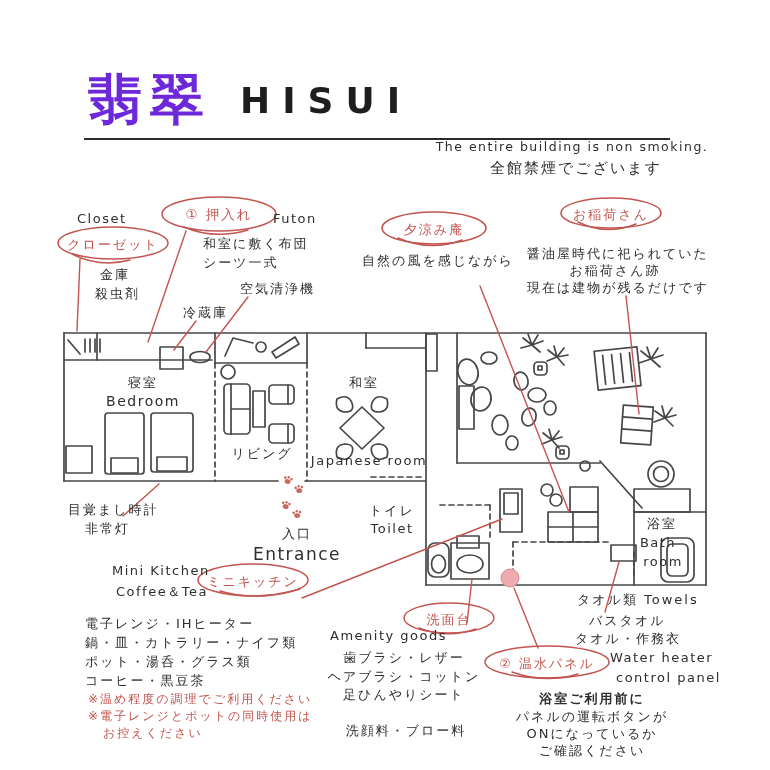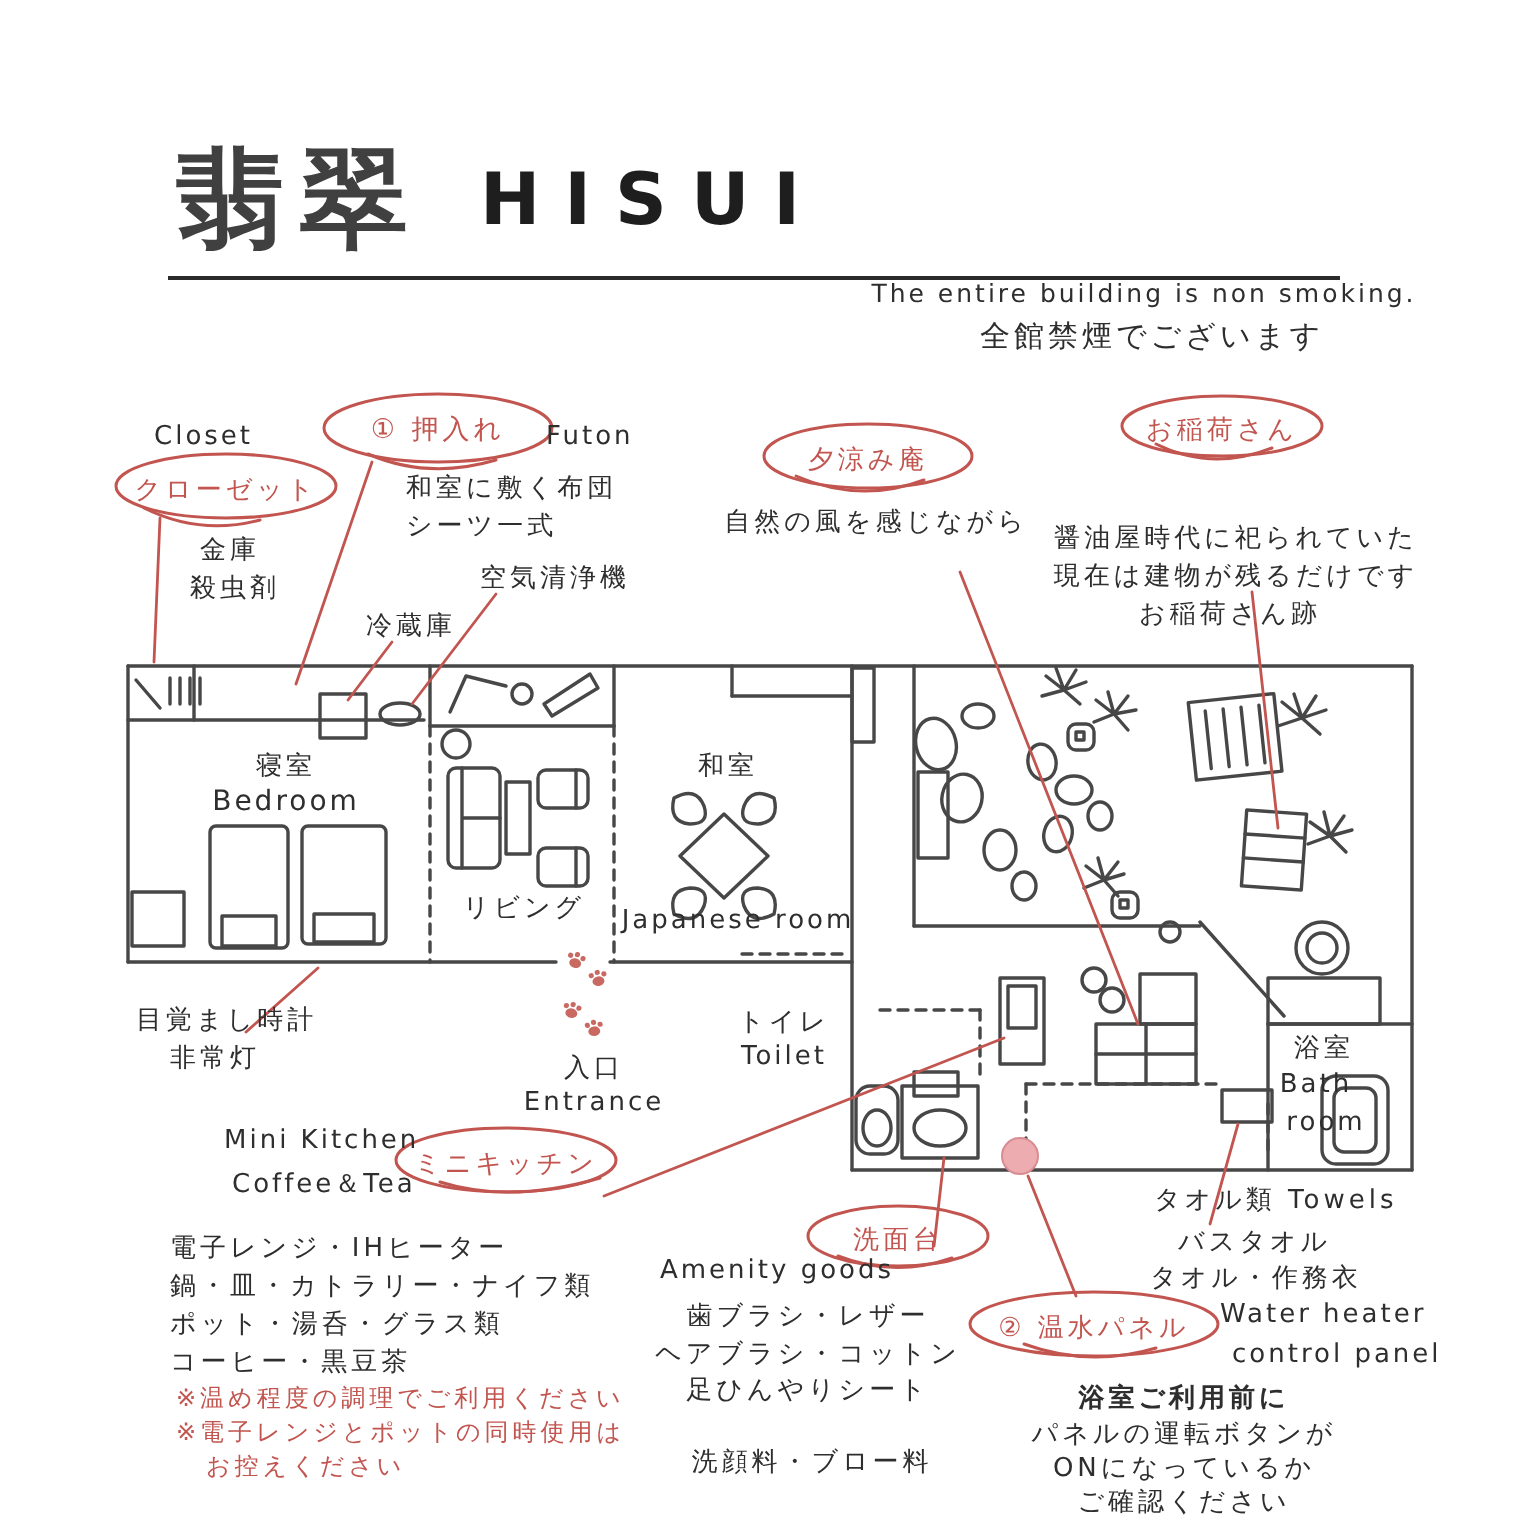--- a/index.html
+++ b/index.html
@@ -4,21 +4,21 @@
 <style>
   html,body{margin:0;padding:0;background:#fff;}
   .page{position:relative;width:770px;height:770px;background:#ffffff;overflow:hidden;
         font-family:"DejaVu Sans",sans-serif;color:#2e2e2e;}
   svg.plan{position:absolute;left:0;top:0;z-index:1;}
   .t{position:absolute;white-space:nowrap;z-index:2;font-size:13px;letter-spacing:1.5px;color:#2e2e2e;}
   .jp{letter-spacing:2px;}
   .ctr{transform:translateX(-50%);}
   .red{color:#c2554f;}
   .sm{font-size:12px;}
-  .title-kanji{font-size:54px;font-weight:bold;letter-spacing:8px;color:#404040;}
+  .title-kanji{font-size:54px;font-weight:bold;letter-spacing:8px;color:#6d28d9;}
   .title-romaji{font-size:36px;font-weight:bold;letter-spacing:12px;color:#1e1e1e;}
   .rule{position:absolute;background:#2b2b2b;z-index:2;}
 </style>
 </head>
 <body>
 
 <div class="page">
 
   <svg class="plan" width="770" height="770" viewBox="0 0 770 770">
     <g stroke="#474747" stroke-width="1.7" fill="none" stroke-linecap="round" stroke-linejoin="round">
@@ -223,31 +223,31 @@
   <div class="t jp" style="left:203px;top:235px;">和室に敷く布団</div>
   <div class="t jp" style="left:203px;top:254px;">シーツ一式</div>
 
   <div class="t jp" style="left:183px;top:304px;">冷蔵庫</div>
   <div class="t jp" style="left:240px;top:280px;">空気清浄機</div>
 
   <div class="t ctr red jp" style="left:434px;top:221px;">夕涼み庵</div>
   <div class="t ctr jp" style="left:438px;top:252px;">自然の風を感じながら</div>
 
   <div class="t ctr red jp" style="left:611px;top:206px;">お稲荷さん</div>
-  <div class="t ctr jp" style="left:618px;top:260px;">醤油屋時代に祀られていた</div>
-  <div class="t ctr jp" style="left:615px;top:262px;margin-top:36px;">お稲荷さん跡</div>
+  <div class="t ctr jp" style="left:618px;top:245px;">醤油屋時代に祀られていた</div>
+  <div class="t ctr jp" style="left:615px;top:262px;">お稲荷さん跡</div>
   <div class="t ctr jp" style="left:618px;top:279px;">現在は建物が残るだけです</div>
 
   <div class="t ctr jp" style="left:143px;top:374px;">寝室</div>
   <div class="t ctr" style="left:143px;top:393px;font-size:14px;">Bedroom</div>
   <div class="t ctr jp" style="left:262px;top:445px;">リビング</div>
   <div class="t ctr jp" style="left:364px;top:374px;">和室</div>
   <div class="t ctr" style="left:369px;top:453px;font-size:13px;">Japanese room</div>
   <div class="t ctr jp" style="left:297px;top:525px;">入口</div>
-  <div class="t ctr" style="left:297px;top:544px;font-size:13px;">Entrance</div>
+  <div class="t ctr" style="left:297px;top:544px;font-size:17px;">Entrance</div>
   <div class="t ctr jp" style="left:392px;top:502px;">トイレ</div>
   <div class="t ctr" style="left:392px;top:521px;font-size:13px;">Toilet</div>
   <div class="t ctr jp" style="left:662px;top:515px;">浴室</div>
   <div class="t ctr" style="left:658px;top:535px;font-size:13px;">Bath</div>
   <div class="t ctr" style="left:663px;top:554px;font-size:13px;">room</div>
 
   <div class="t jp" style="left:68px;top:501px;">目覚まし時計</div>
   <div class="t jp" style="left:85px;top:520px;">非常灯</div>
 
   <div class="t" style="left:112px;top:563px;">Mini Kitchen</div>

